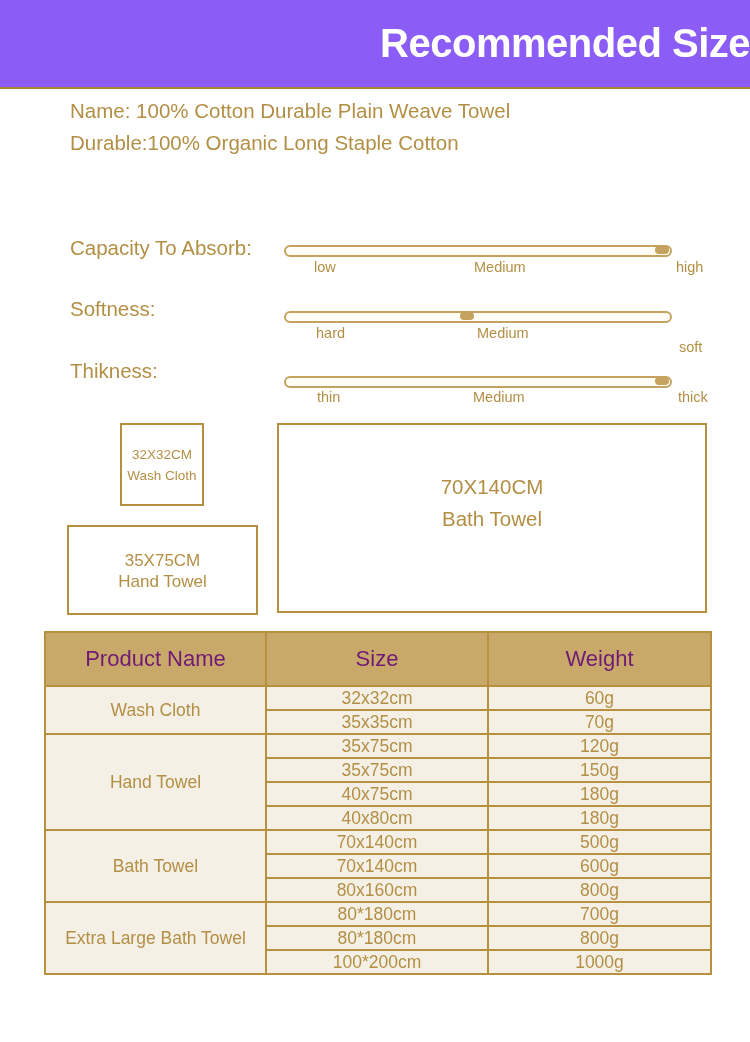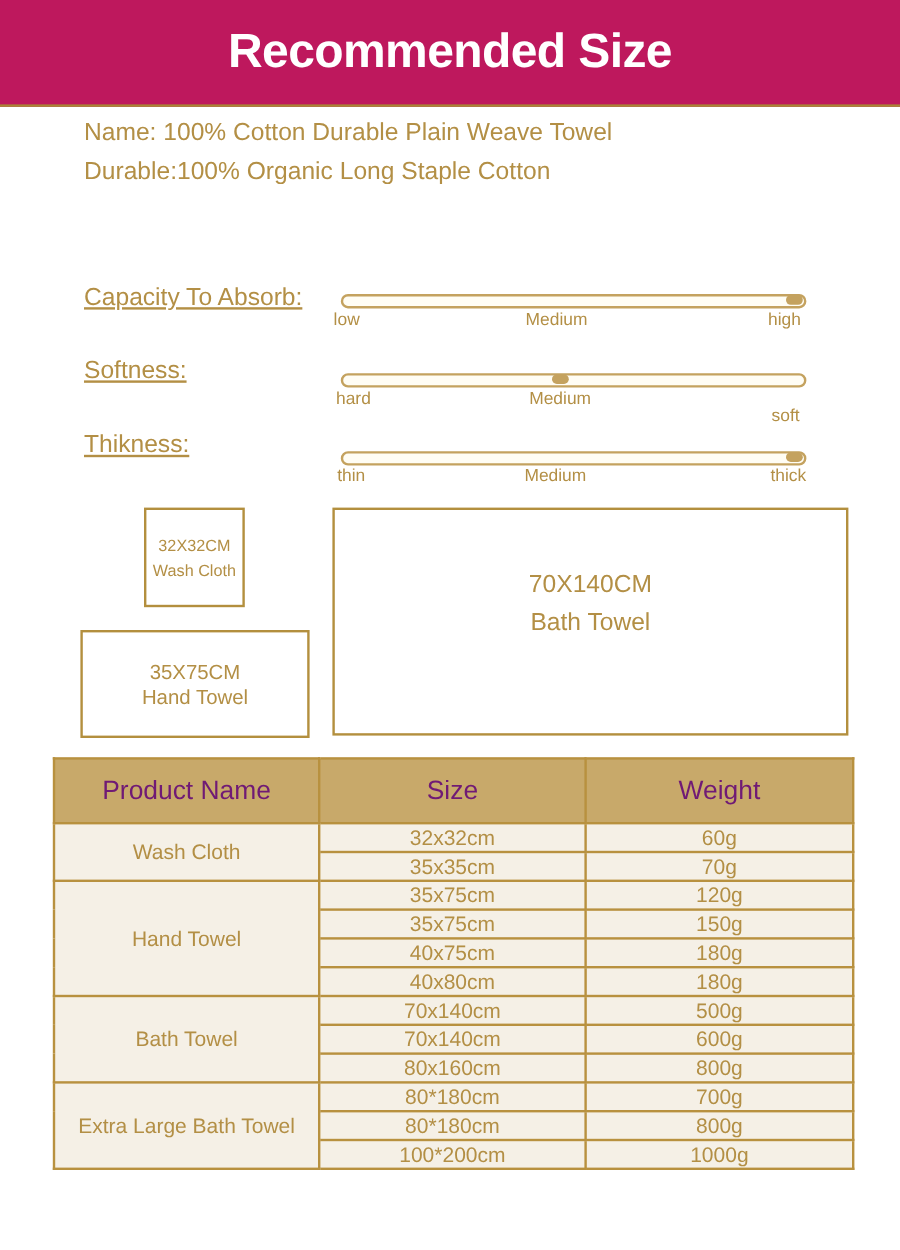--- a/index.html
+++ b/index.html
@@ -3,43 +3,43 @@
 <meta charset="utf-8">
 <style>
   html, body { margin: 0; padding: 0; }
   body {
     width: 750px; height: 1042px; background: #ffffff;
     font-family: "Liberation Sans", "DejaVu Sans", sans-serif;
     color: #B38F45; position: relative; overflow: hidden;
   }
   .banner {
     position: absolute; left: 0; top: 0; width: 750px; height: 87px;
-    background: #be185d; border-bottom: 2px solid #A98535;
-    display: flex; align-items: center; justify-content: center;
+    background: #8b5cf6; border-bottom: 2px solid #A98535;
+    display: flex; align-items: center; justify-content: flex-end;
   }
   .banner h1 {
     margin: 0; color: #ffffff; font-size: 40px; font-weight: bold;
     letter-spacing: -0.5px;
   }
   .specs { position: absolute; left: 70px; top: 95px; }
   .specs div { font-size: 20.5px; line-height: 32px; white-space: nowrap; }
 
   .rating-label {
-    position: absolute; left: 70px; font-size: 20.5px; white-space: nowrap; text-decoration: underline;
+    position: absolute; left: 70px; font-size: 20.5px; white-space: nowrap;
   }
   .bar {
     position: absolute; left: 284px; width: 384px; height: 8px;
     border: 2px solid #C4A25F; border-radius: 7px; background: #fffdf4;
   }
   .knob {
     position: absolute; top: -1px; width: 14px; height: 8px;
     background: #C4A25F; border-radius: 5px;
   }
   .scale {
-    position: absolute; font-size: 14.5px; white-space: nowrap;
+    position: absolute; font-size: 14.5px; white-space: nowrap; margin-left: 36px;
   }
 
   .box {
     position: absolute; border: 2px solid #B38F3E; box-sizing: border-box;
     display: flex; flex-direction: column; align-items: center; justify-content: center;
     text-align: center;
   }
   .box span { display: block; white-space: nowrap; }
 
   table.spec {

